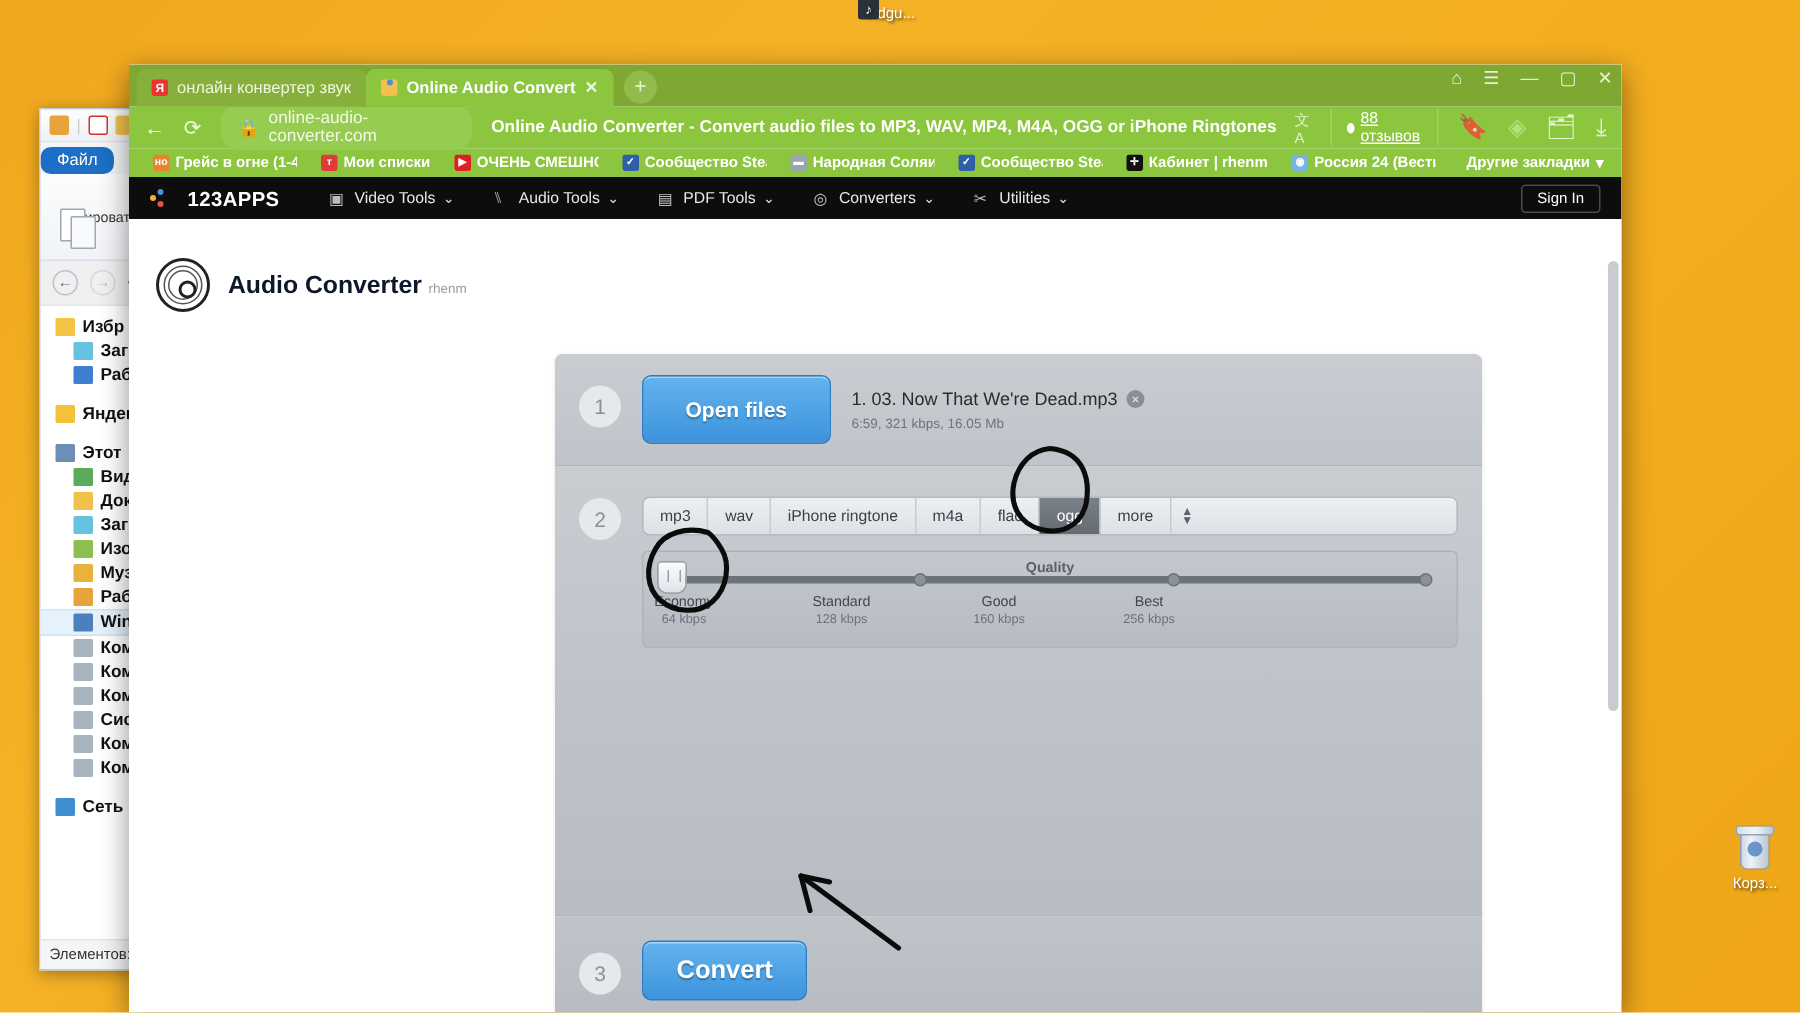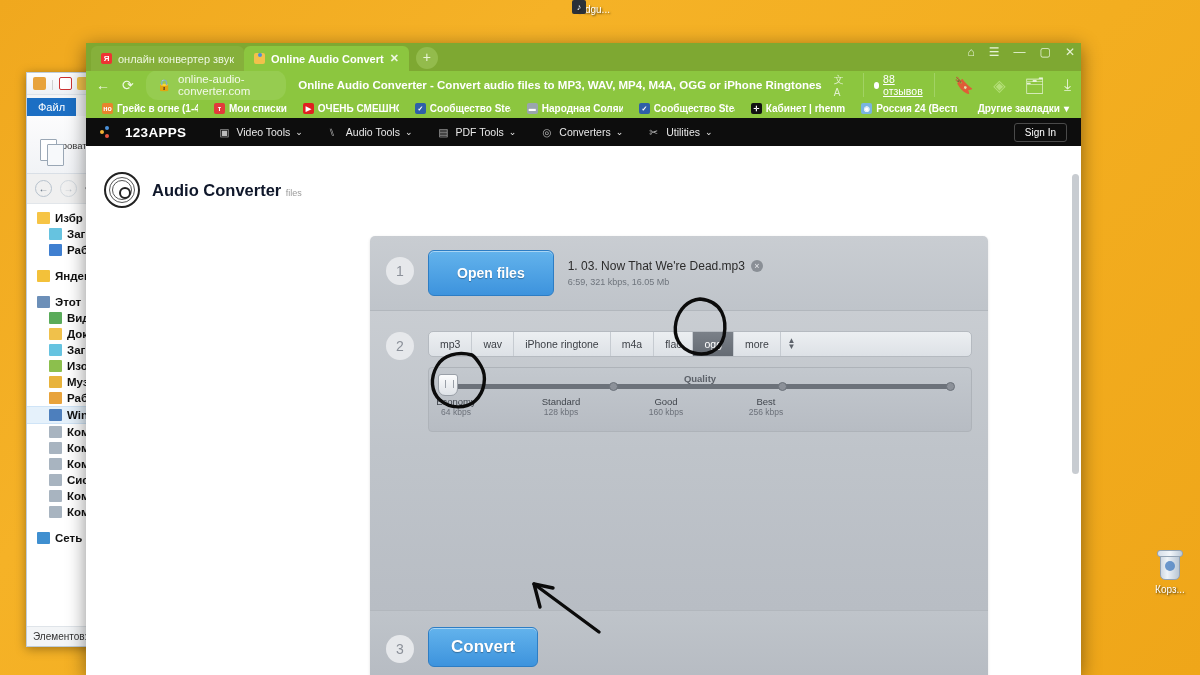--- a/index.html
+++ b/index.html
@@ -62,21 +62,21 @@
   .ex-titlebar {
     height: 22px; background: linear-gradient(to bottom,#fdfdfd,#eef1f5);
     display:flex; align-items:center; gap:5px; padding: 0 6px;
     border-bottom:1px solid #dde3ea;
   }
   .ex-mini { width:13px; height:13px; border-radius:2px; }
   .ex-ribbon-tabs {
     height: 21px; background:#f3f4f6; display:flex; align-items:flex-end; gap:0;
   }
   .ex-tab {
-    padding: 3px 11px 3px; font-size: 11px; color:#fff; background:#1c6fc4;
+    padding: 3px 11px 3px; font-size: 11px; color:#fff; background:#1c6fc4;border-radius:7px;
   }
   .ex-tab.inactive { color:#1b1b1b; background:transparent; }
   .ex-ribbon {
     height: 58px; background: linear-gradient(to bottom,#fcfcfd,#f1f3f6);
     border-bottom:1px solid #d9dfe6; display:flex; align-items:center;
     padding-left:10px; gap:6px;
   }
   .ex-bigbtn { text-align:center; width:58px; }
   .ex-copyicon {
     width:26px; height:28px; margin:0 auto 2px; position:relative;
@@ -142,21 +142,21 @@
   .urlbar {
     height: 28px; background:#8cc63f; display:flex; align-items:center;
     gap:12px; padding: 0 10px; color:#fff;
   }
   .ubtn { font-size:14px; color:#f0f8e4; width:14px; text-align:center; }
   .urlchip {
     display:flex; align-items:center; gap:6px; background:#96cc50;
     border-radius:12px; padding: 3px 12px; font-size:11.5px; color:#f2f9e8;
   }
   .pagetitle { font-size:11.5px; font-weight:bold; color:#fff; white-space:nowrap; }
-  .urlright { margin-left:auto; display:flex; align-items:center; gap:19px;justify-content:flex-end; }
+  .urlright { margin-left:auto; display:flex; align-items:center; gap:13px;justify-content:flex-end; }
   .reviews {
     display:flex; align-items:center; gap:4px; font-size:10.5px; color:#fff;
     border-left:1px solid #a2d264; border-right:1px solid #a2d264; padding:0 10px;
   }
   .rev-dot { width:7px; height:7px; border-radius:50%; background:#fff; }
   .rev-text { text-decoration: underline; }
   .bookmarks {
     height: 19px; background:#8cc63f; display:flex; align-items:center;
     gap:0; padding: 0 8px; font-size:10px; color:#fff; font-weight:bold;
     white-space:nowrap; overflow:hidden;
@@ -555,21 +555,21 @@
   </div>
 
   <div class="site-body">
     <div class="brand">
       <span class="vinyl">
         <i style="left:3px;top:3px;width:26px;height:26px;"></i>
         <i style="left:6px;top:6px;width:20px;height:20px;"></i>
       </span>
       <span>
         <span class="brand-title">Audio Converter</span>
-        <span class="brand-sub">files</span>
+        <span class="brand-sub">rhenm</span>
       </span>
     </div>
 
     <div class="panel">
 
       <div class="step">
         <span class="stepnum">1</span>
         <button class="openbtn">Open files</button>
         <div class="fileinfo">
           <div class="fileline">

